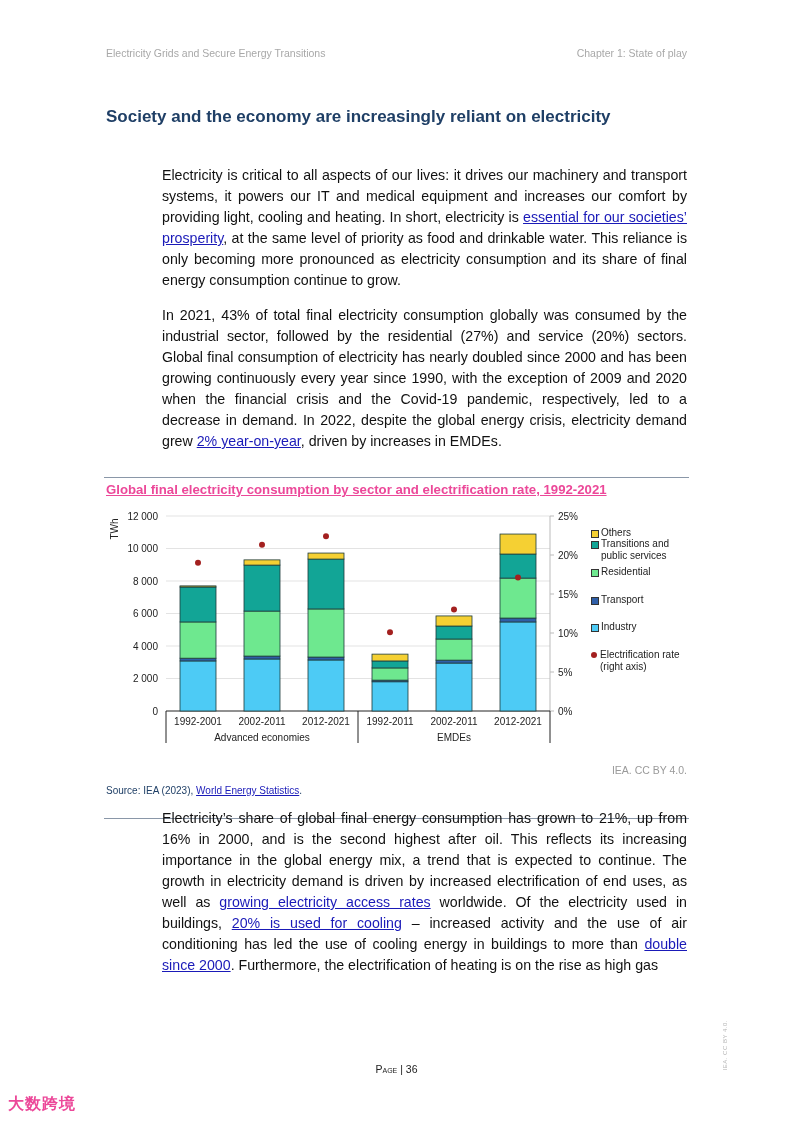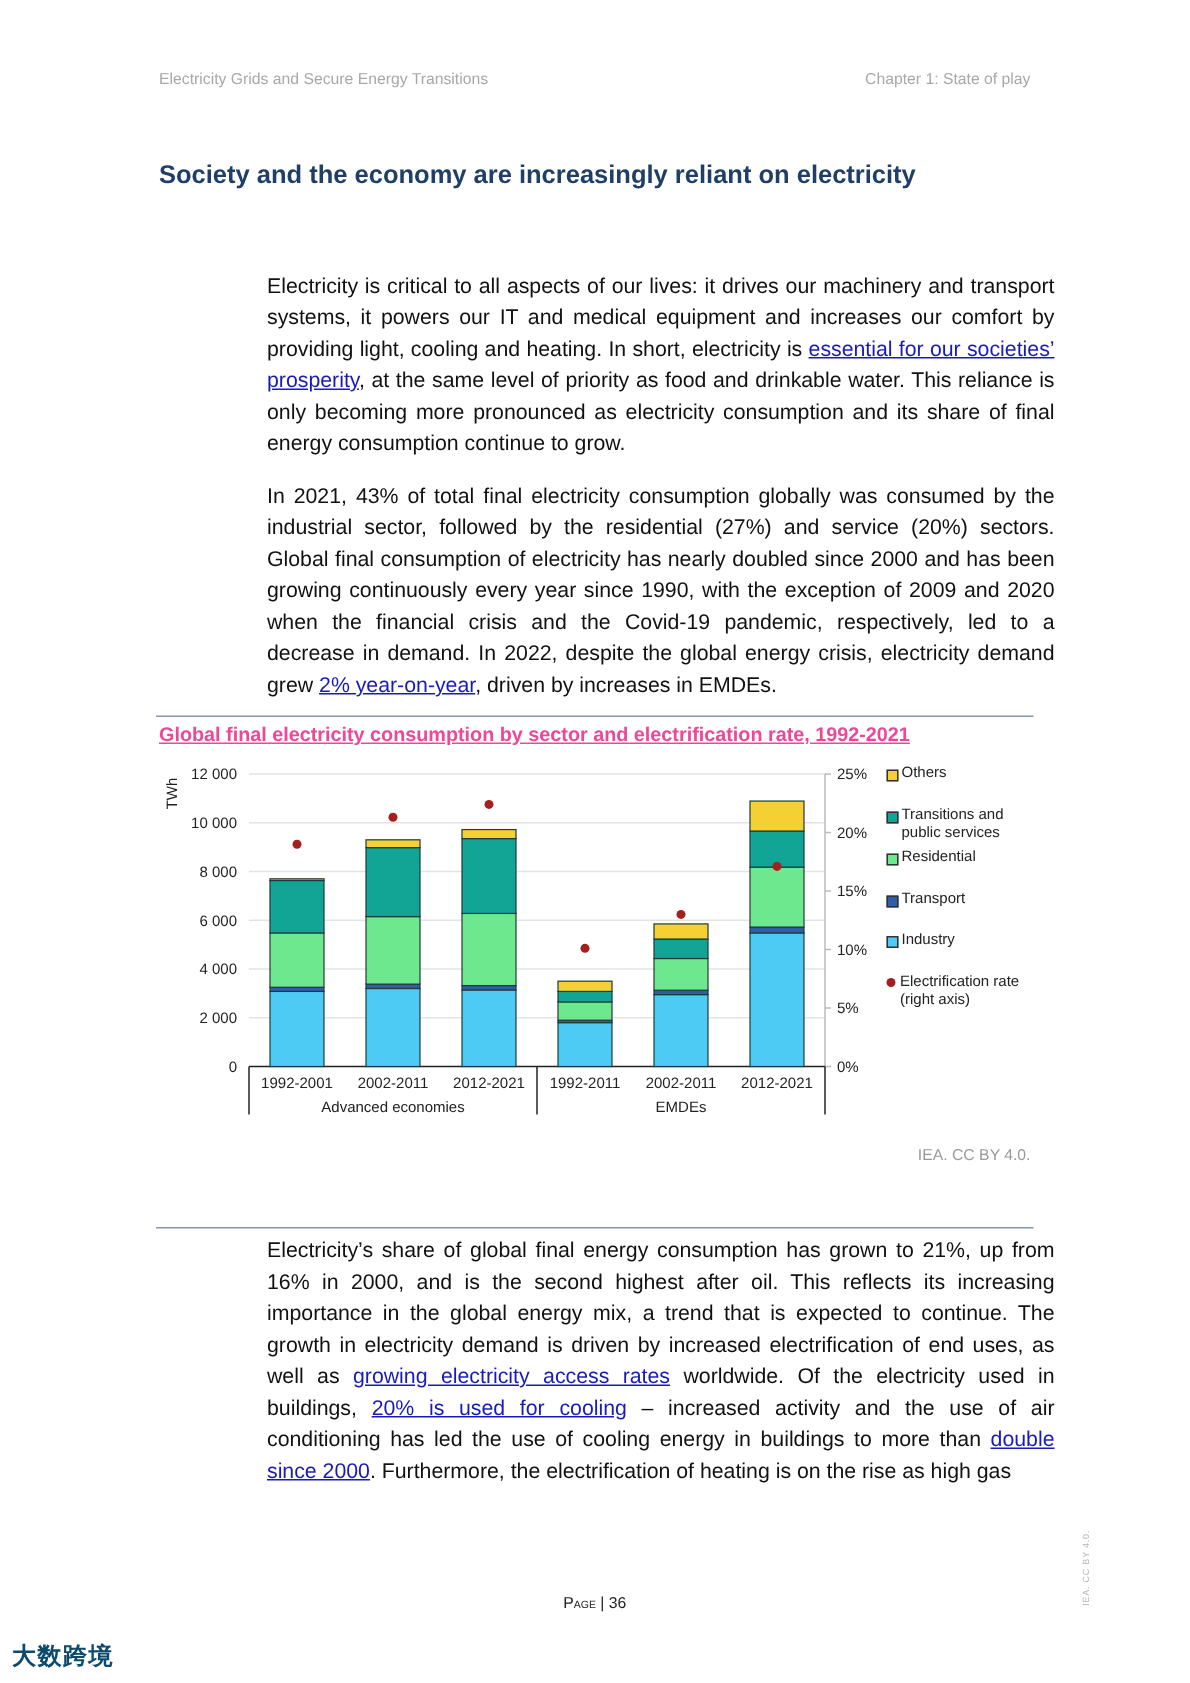--- a/index.html
+++ b/index.html
@@ -1,37 +1,37 @@
 <!DOCTYPE html>
 <html><head>
 <meta charset="utf-8">
 <style>
   html, body { margin: 0; padding: 0; background: #ffffff; }
   body { width: 793px; height: 1122px; position: relative; overflow: hidden; font-family: "Liberation Sans", sans-serif; color: #111; }
   .running-header { position: absolute; top: 47px; left: 106px; right: 106px; display: flex; justify-content: space-between; font-size: 10.5px; color: #a8a8a8; align-items: center; }
   .section-title { position: absolute; top: 104px; left: 106px; width: 580px; font-size: 17px; font-weight: bold; color: #1f3f66; line-height: 26px; margin: 0; }
-  .para { position: absolute; left: 162px; width: 525px; font-size: 14.2px; line-height: 21px; text-align: justify; margin: 16px; color: #111; }
+  .para { position: absolute; left: 162px; width: 525px; font-size: 14.2px; line-height: 21px; text-align: justify; margin: 0; color: #111; }
   .para a { color: #1a1ab8; text-decoration: underline; }
   #p1 { top: 165px; }
   #p2 { top: 305px; }
   #p3 { top: 808px; }
   .rule { position: absolute; left: 104px; width: 585px; height: 1px; background: #8a97a8; }
   .fig-title { position: absolute; top: 482px; left: 106px; font-size: 13.2px; font-weight: bold; color: #ec4899; text-decoration: underline; }
   .chart-wrap { position: absolute; top: 505px; left: 104px; width: 590px; height: 245px; }
   .legend { position: absolute; left: 591px; top: 510px; width: 100px; font-size: 10px; color: #222; line-height: 12px; }
   .legend-item { position: absolute; left: 0; display: flex; align-items: flex-start; }
   .legend-swatch { width: 6px; height: 6px; border: 1px solid #333; margin-right: 2px; margin-top: 3px; flex-shrink: 0; }
   .legend-dot { width: 6px; height: 6px; border-radius: 50%; margin-right: 3px; margin-top: 3px; flex-shrink: 0; }
   .credit { position: absolute; top: 764px; right: 106px; font-size: 10.5px; color: #9a9a9a; }
   .note { position: absolute; top: 783px; left: 106px; font-size: 10px; color: #1f3f66; line-height: 15px; }
   .note a { color: #1a1ab8; text-decoration: underline; }
   .page-num { position: absolute; top: 1063px; left: 0; width: 793px; text-align: center; font-size: 10.5px; color: #222; }
   .page-num .sc { font-variant: small-caps; }
   .side-credit { position: absolute; top: 1020px; left: 722px; font-size: 6px; color: #b5b5b5; writing-mode: vertical-rl; transform: rotate(180deg); letter-spacing: 0.5px; }
-  .watermark { position: absolute; top: 1094px; left: 8px; font-size: 16px; color: #0c4a6e; font-weight: bold; letter-spacing: 1px; }
+  .watermark { position: absolute; top: 1094px; left: 8px; font-size: 16px; color: #ec4899; font-weight: bold; letter-spacing: 1px; }
 </style>
 </head>
 <body>
 
 <div class="running-header">
   <span>Electricity Grids and Secure Energy Transitions</span>
   <span>Chapter 1: State of play</span>
 </div>
 
 <h1 class="section-title">Society and the economy are increasingly reliant on electricity</h1>
@@ -117,21 +117,21 @@
       <circle cx="94" cy="57.80000000000001" r="3" fill="#a3201f"></circle>
       <circle cx="158" cy="39.860000000000014" r="3" fill="#a3201f"></circle>
       <circle cx="222" cy="31.28000000000003" r="3" fill="#a3201f"></circle>
       <circle cx="286" cy="127.22" r="3" fill="#a3201f"></circle>
       <circle cx="350" cy="104.6" r="3" fill="#a3201f"></circle>
       <circle cx="414" cy="72.61999999999998" r="3" fill="#a3201f"></circle>
     </svg>
 </div>
 
 <div class="legend">
-  <div class="legend-item" style="top:0px;">
+  <div class="legend-item" style="top:17px;">
     <span class="legend-swatch" style="background:#f5d033;"></span>
     <span>Others</span>
   </div>
   <div class="legend-item" style="top:28px;">
     <span class="legend-swatch" style="background:#12a596;"></span>
     <span><span>Transitions and</span><br><span>public services</span></span>
   </div>
   <div class="legend-item" style="top:56px;">
     <span class="legend-swatch" style="background:#6ee88f;"></span>
     <span>Residential</span>
@@ -146,20 +146,21 @@
   </div>
   <div class="legend-item" style="top:139px;">
     <span class="legend-dot" style="background:#a3201f;"></span>
     <span><span>Electrification rate</span><br><span>(right axis)</span></span>
   </div>
 </div>
 
 <div class="credit">IEA. CC BY 4.0.</div>
 
 <div class="note">
+  <div><span>Source: IEA (2023), </span><a href="#">World Energy Statistics</a><span>.</span></div>
 </div>
 
 <div class="rule" style="top:818px;"></div>
 
 <p class="para" id="p3"><span>Electricity’s share of global final energy consumption has grown to 21%, up from 16% in 2000, and is the second highest after oil. This reflects its increasing importance in the global energy mix, a trend that is expected to continue. The growth in electricity demand is driven by increased electrification of end uses, as well as </span><a href="#">growing electricity access rates</a><span> worldwide. Of the electricity used in buildings, </span><a href="#">20% is used for cooling</a><span> – increased activity and the use of air conditioning has led the use of cooling energy in buildings to more than </span><a href="#">double since 2000</a><span>. Furthermore, the electrification of heating is on the rise as high gas</span></p>
 
 <div class="page-num"><span class="sc">Page</span><span> | </span><span>36</span></div>
 
 <div class="side-credit">IEA. CC BY 4.0.</div>
 <div class="watermark">大数跨境</div>

